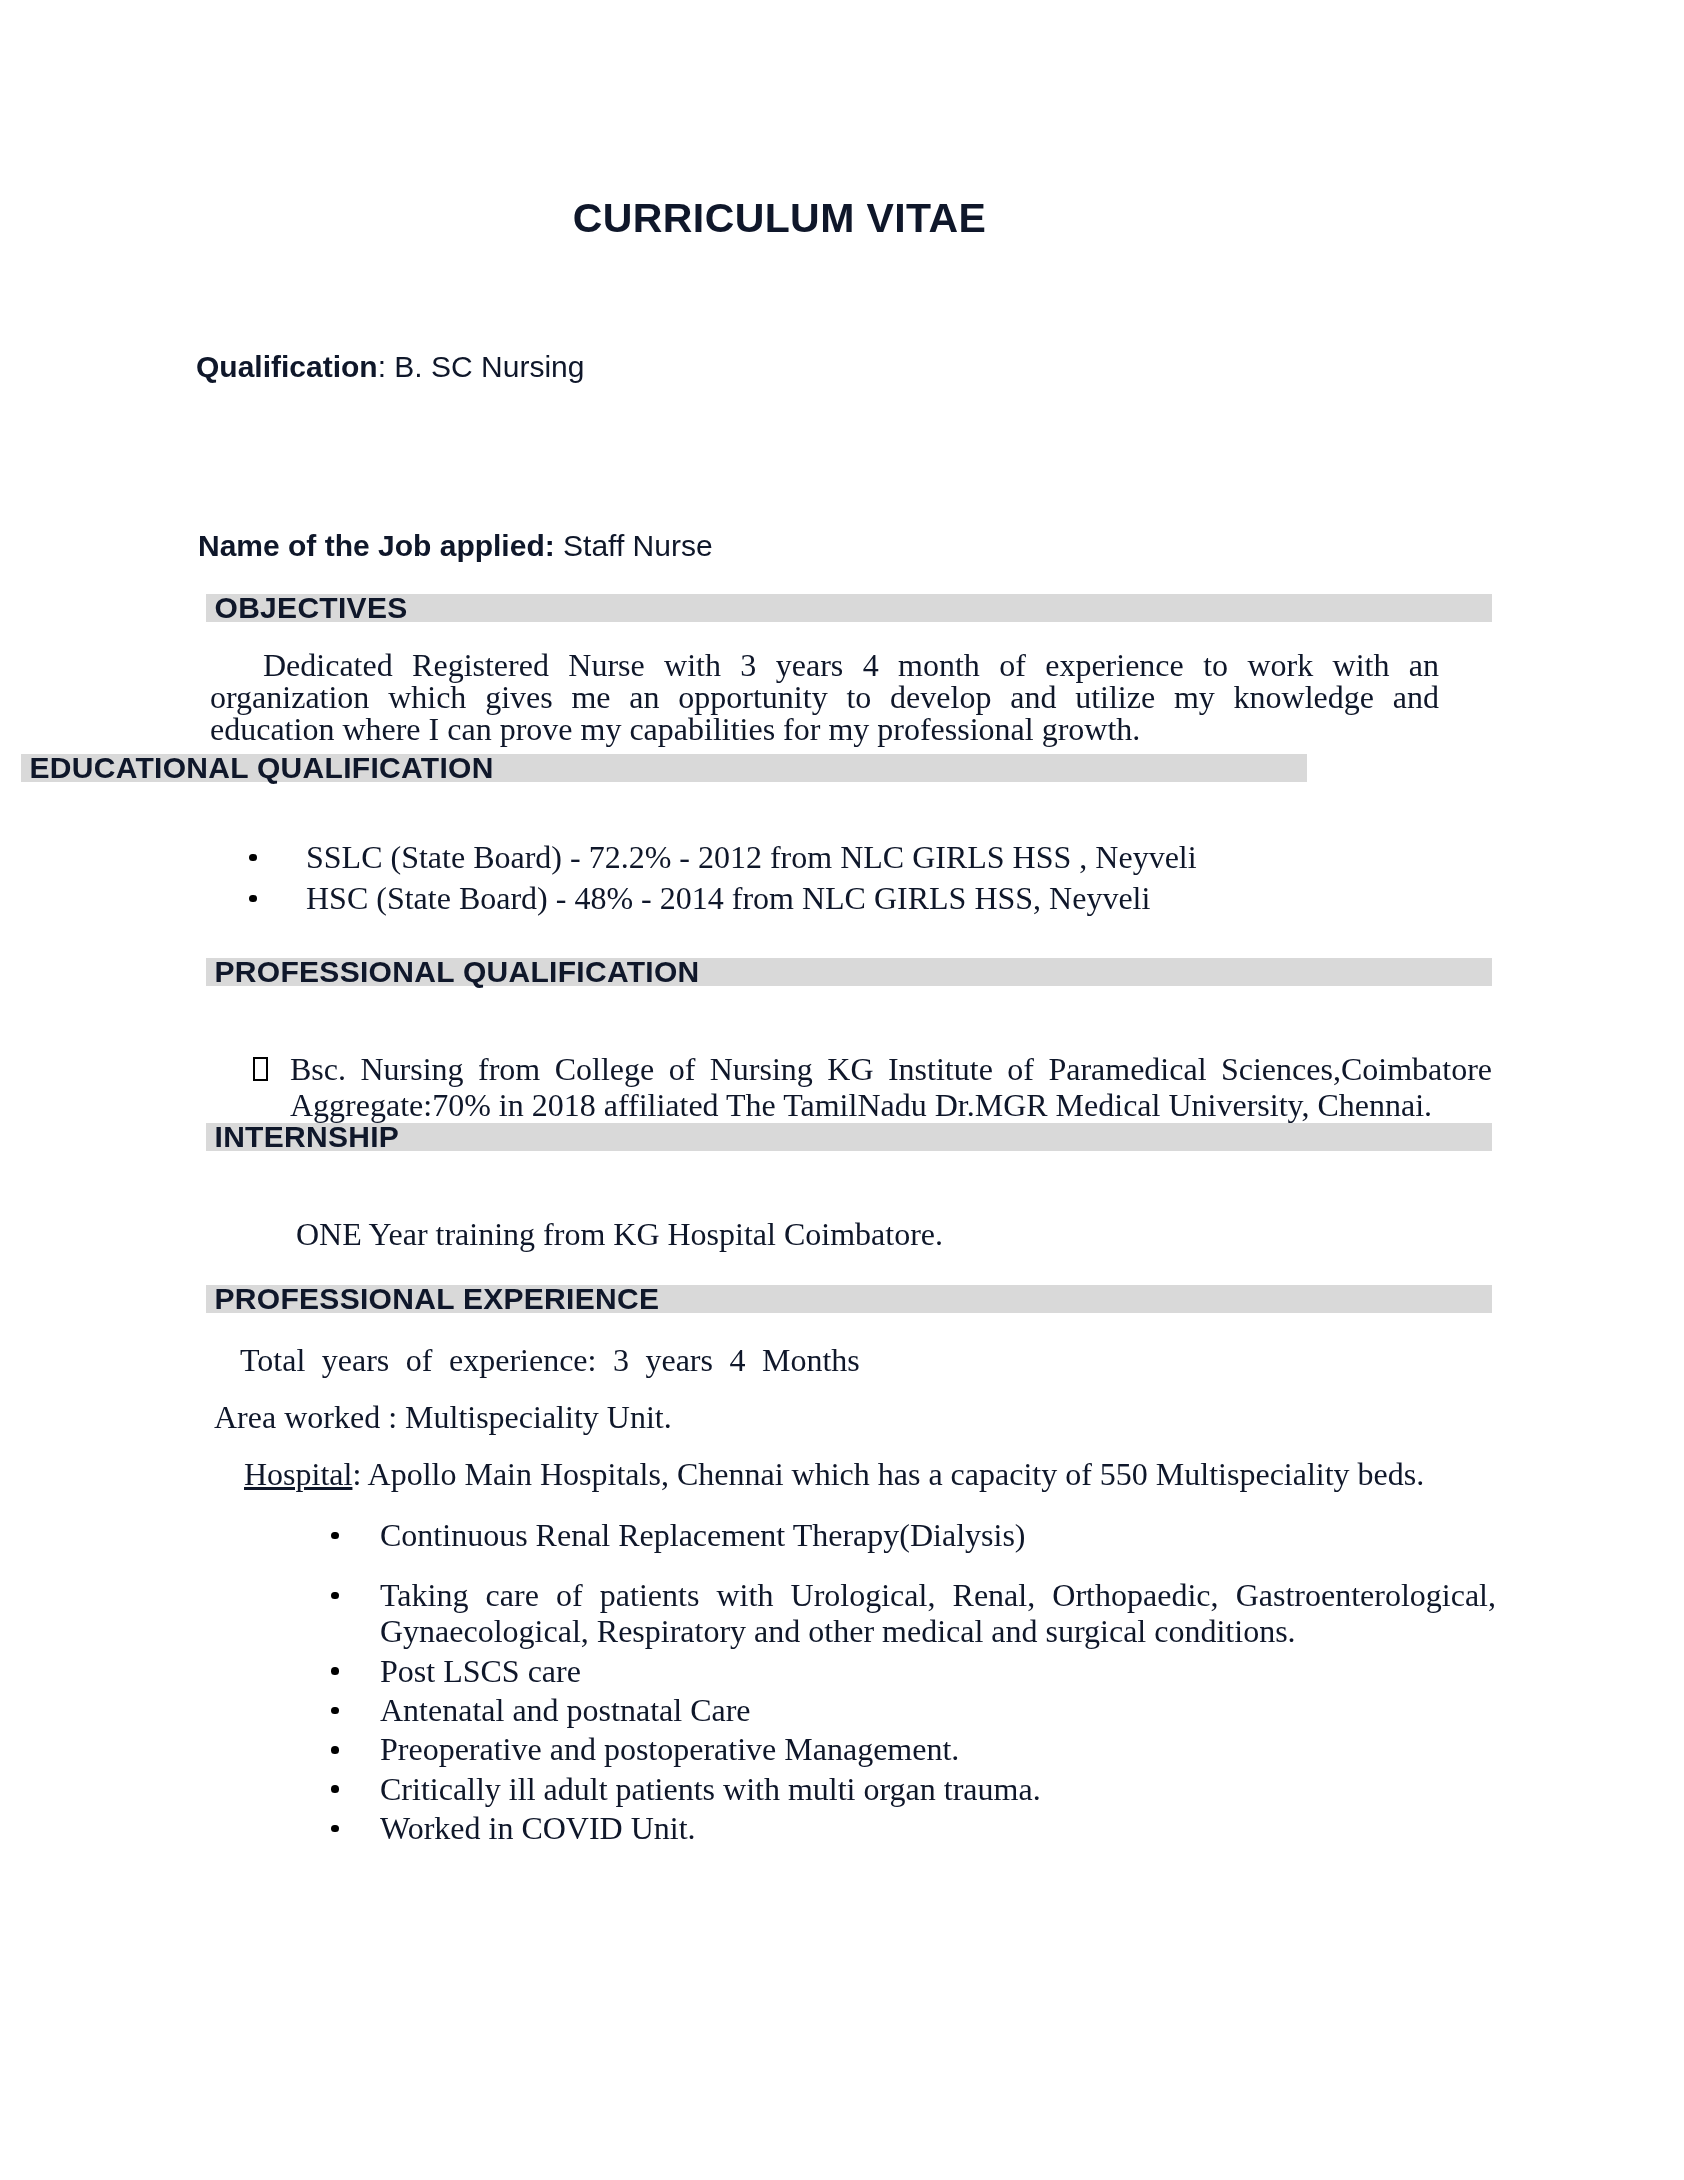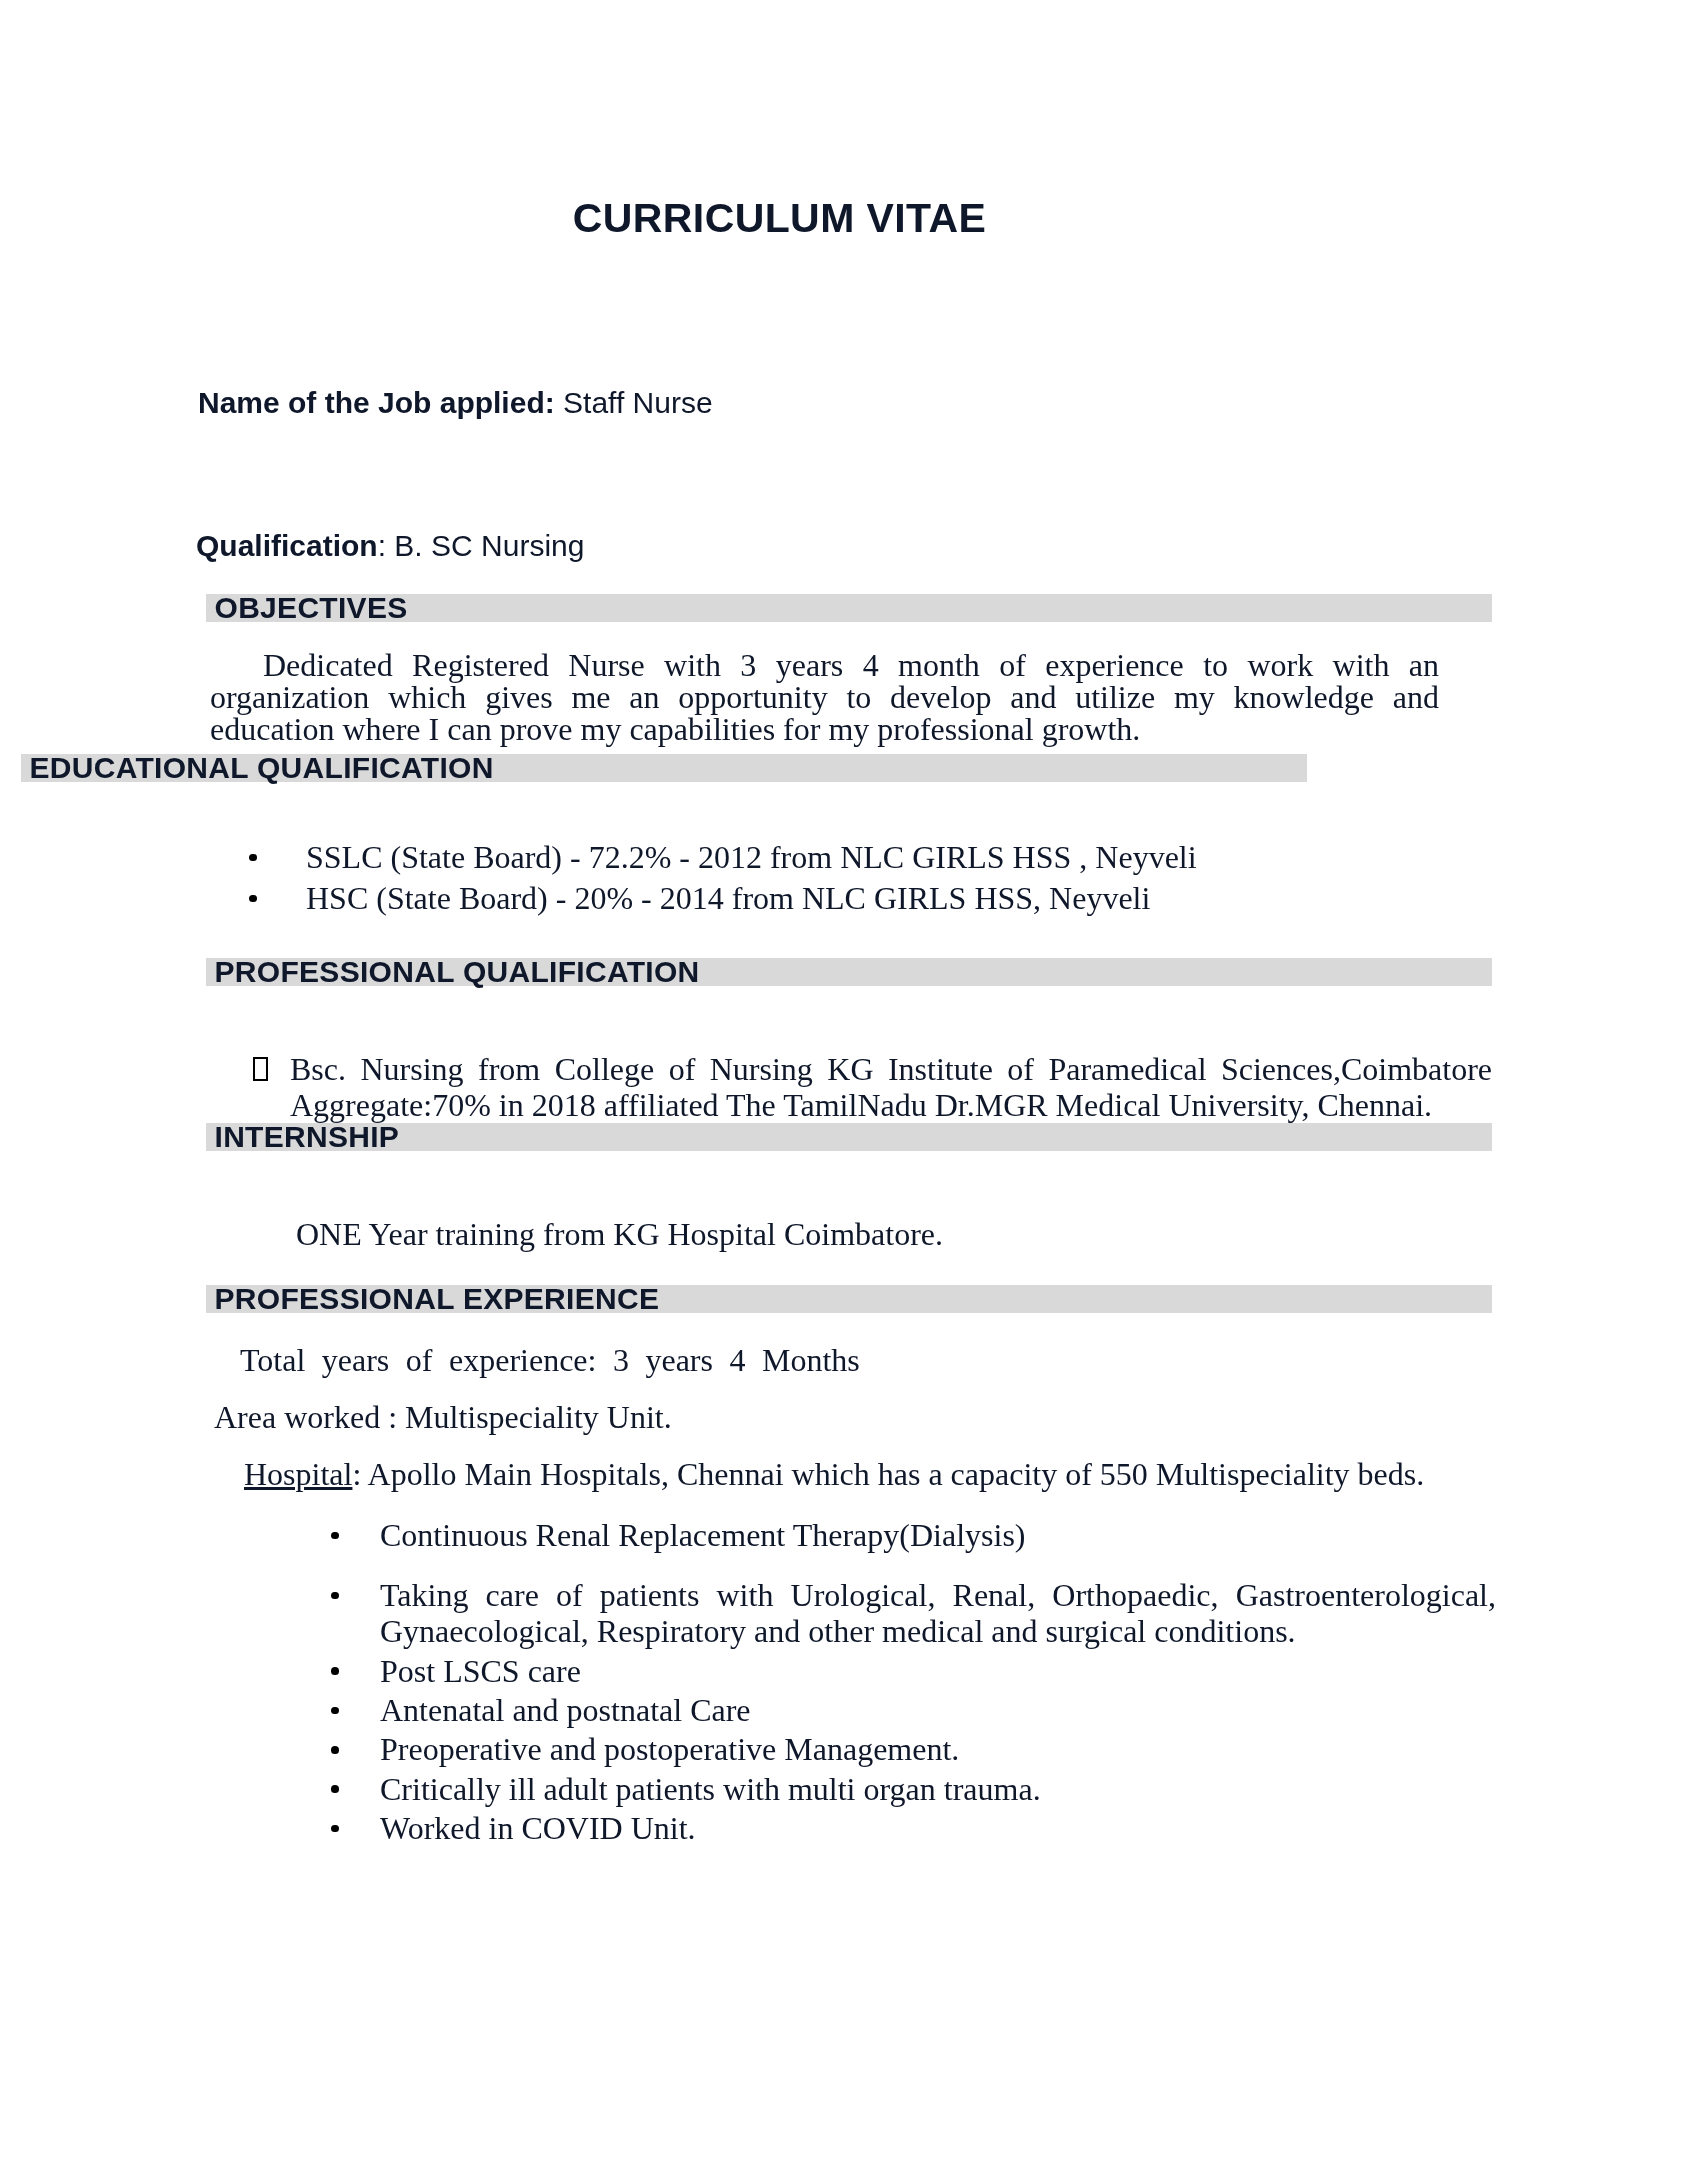--- a/index.html
+++ b/index.html
@@ -134,46 +134,46 @@
   .exp-list li + li { margin-top: 3.4px; }
   .exp-list li:first-child { margin-bottom: 24px; }
 </style>
 </head>
 <body>
 
 <div class="page">
 
   <div class="doc-title">CURRICULUM VITAE</div>
 
+  <div class="field-line qualification">
+    <span class="lbl">Qualification</span><span>: B. SC Nursing</span>
+  </div>
+
   <div class="field-line">
     <span class="lbl">Name of the Job applied:</span><span> Staff Nurse</span>
   </div>
 
-  <div class="field-line qualification">
-    <span class="lbl">Qualification</span><span>: B. SC Nursing</span>
-  </div>
-
   <div class="section-bar bar-objectives">
     <span>OBJECTIVES</span>
   </div>
 
   <p class="objectives-body">Dedicated Registered Nurse with 3 years 4 month of experience to work with an organization which gives me an opportunity to develop and utilize my knowledge and education where I can prove my capabilities for my professional growth.</p>
 
   <div class="section-bar bar-education">
     <span>EDUCATIONAL QUALIFICATION</span>
   </div>
 
   <ul class="edu-list">
     <li>
       <span class="dot"></span>
       <span>SSLC (State Board) -  72.2% - 2012 from NLC GIRLS HSS , Neyveli</span>
     </li>
     <li>
       <span class="dot"></span>
-      <span>HSC (State Board)  -  20% -  2014 from NLC  GIRLS HSS, Neyveli</span>
+      <span>HSC (State Board)  -  48% -  2014 from NLC  GIRLS HSS, Neyveli</span>
     </li>
   </ul>
 
   <div class="section-bar bar-profqual">
     <span>PROFESSIONAL QUALIFICATION</span>
   </div>
 
   <div class="pq-item">
     <span class="square-icon"></span>
     <span>Bsc. Nursing from College of Nursing KG Institute of Paramedical Sciences,Coimbatore Aggregate:70%  in 2018  affiliated The  TamilNadu Dr.MGR  Medical University, Chennai.</span>

